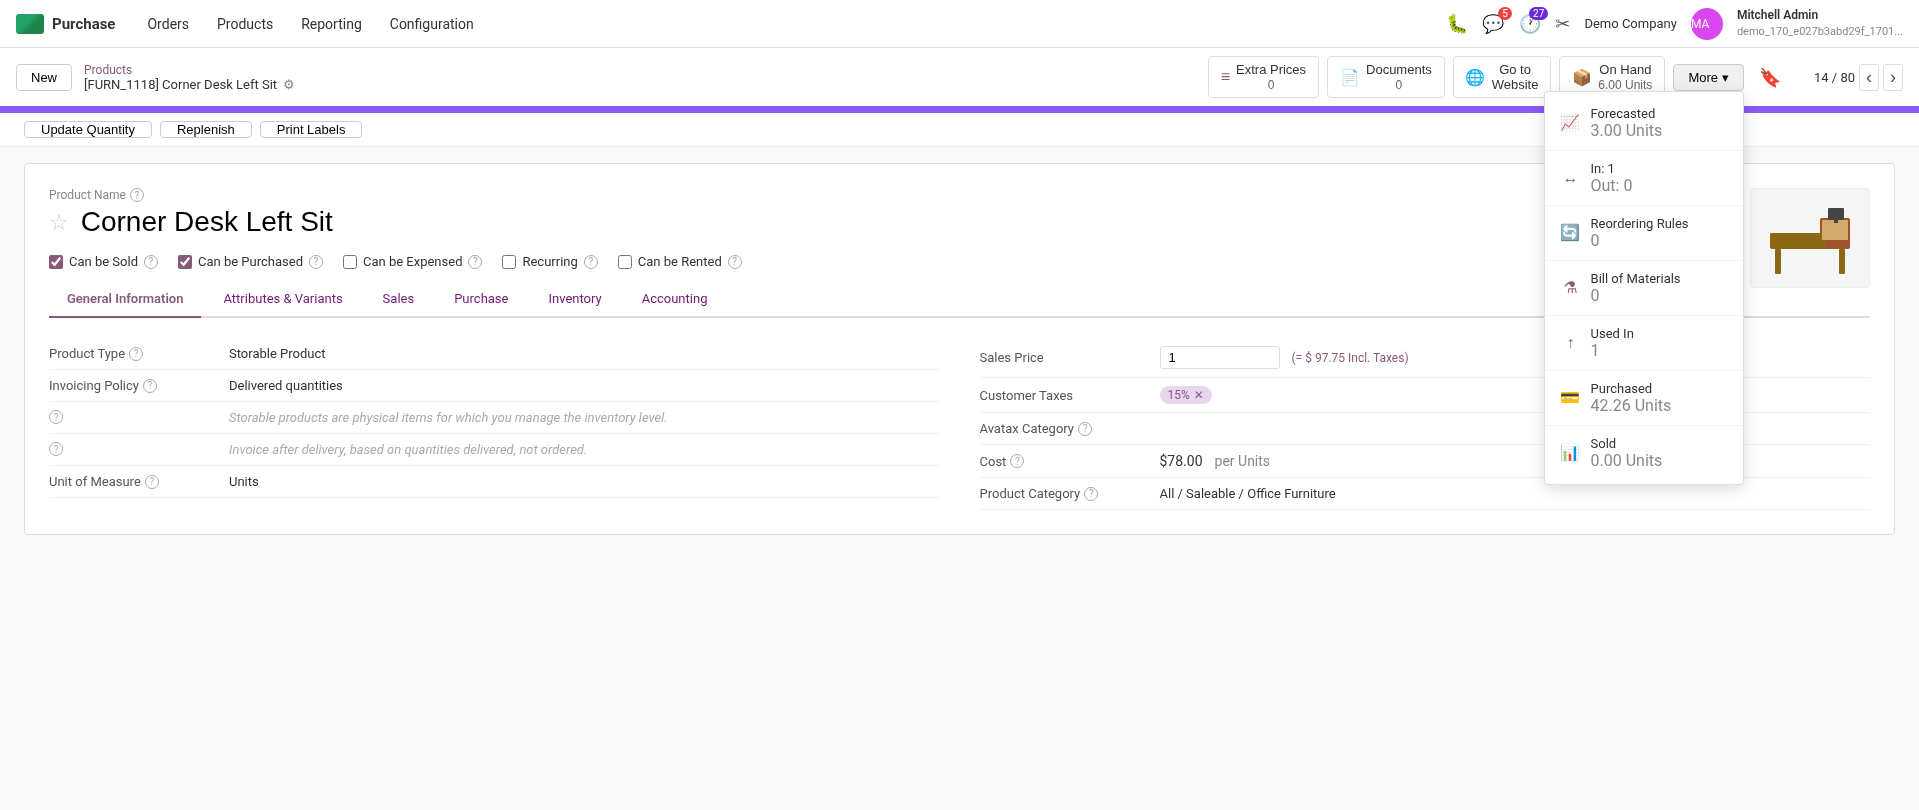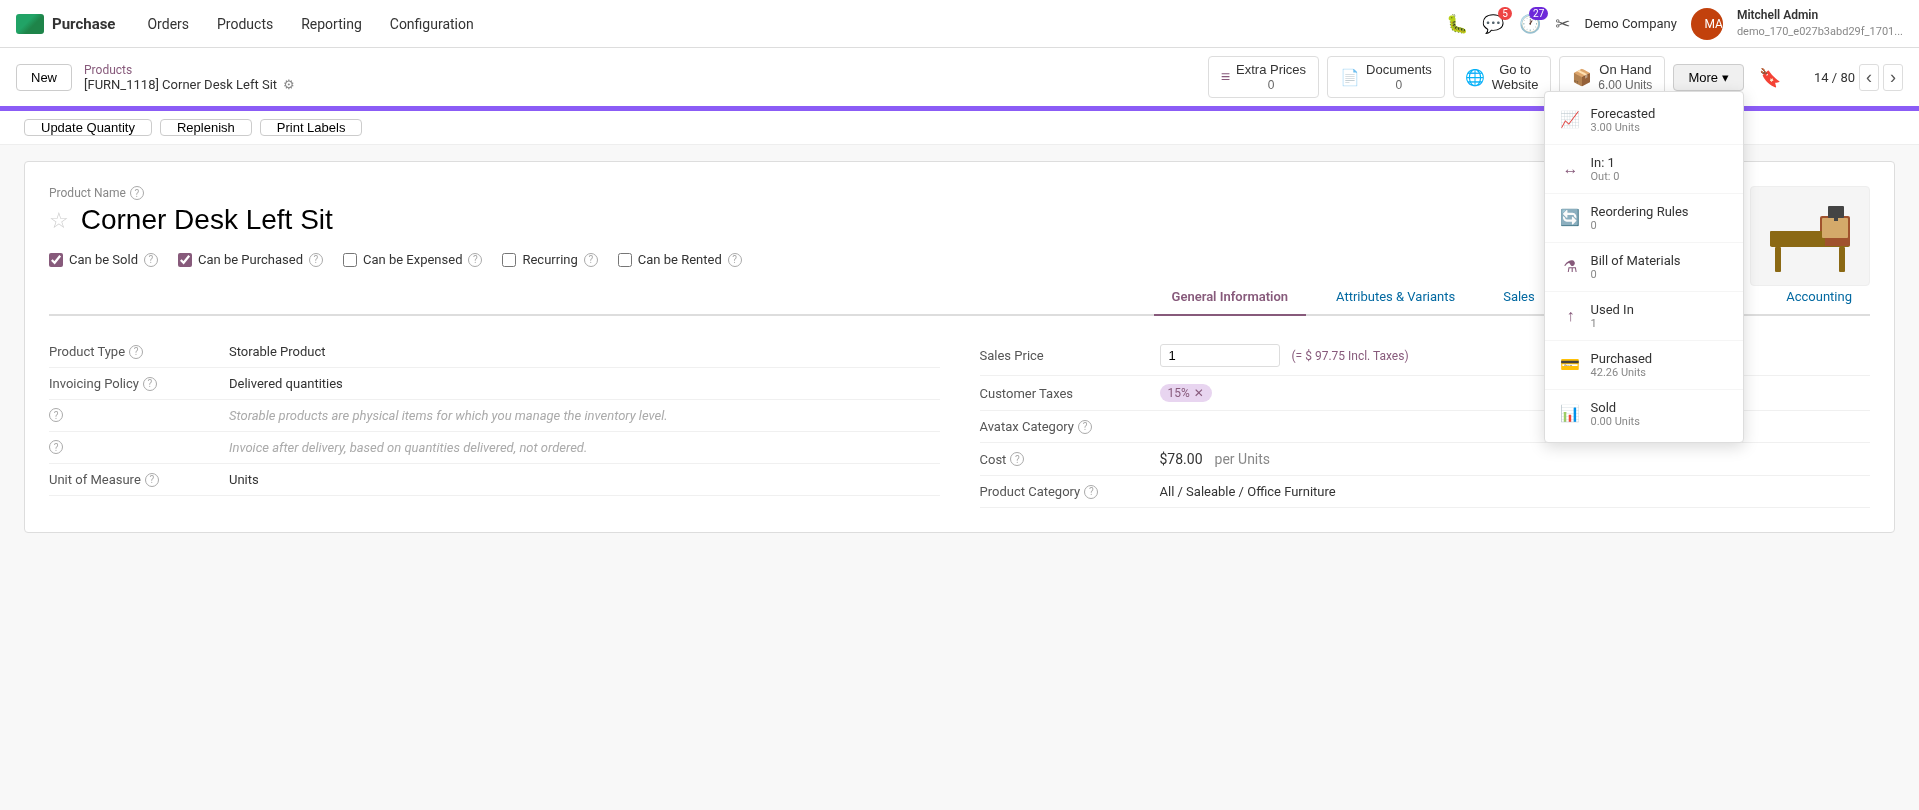--- a/index.html
+++ b/index.html
@@ -13,29 +13,29 @@
     .topnav-logo { display: flex; align-items: center; gap: 8px; font-weight: 700; font-size: 15px; }
     .logo-box { width: 28px; height: 20px; background: linear-gradient(135deg, #21a366 40%, #1e8449 60%); border-radius: 3px; }
     .topnav-menu { display: flex; gap: 4px; }
     .topnav-menu-item { padding: 6px 12px; border-radius: 4px; cursor: pointer; font-size: 14px; }
     .topnav-spacer { flex: 1; }
     .topnav-icons { display: flex; align-items: center; gap: 14px; }
     .icon-btn { position: relative; cursor: pointer; color: #555; font-size: 18px; }
     .badge { position: absolute; top: -6px; right: -7px; background: #e44; color: white; border-radius: 10px; font-size: 10px; padding: 1px 4px; }
     .badge-yellow { background: #6d28d9; }
     .company-area { display: flex; align-items: center; gap: 8px; font-size: 13px; }
-    .avatar { width: 32px; height: 32px; border-radius: 50%; background: #c2410c; display: flex; align-items: center; justify-content: flex-end; color: white; font-size: 12px; overflow: hidden; }
+    .avatar { width: 32px; height: 32px; border-radius: 50%; background: #d946ef; display: flex; align-items: center; justify-content: flex-start; color: white; font-size: 12px; overflow: hidden; }
     .user-info { font-size: 12px; line-height: 1.4; }
     .user-info .name { font-weight: 600; }
     .user-info .sub { color: #888; font-size: 11px; }
 
     
     .actionbar {
       display: flex; align-items: center; background: white; padding: 8px 16px;
-      border-bottom: 5px solid #8b5cf6; gap: 12px;
+      border-bottom: 7px solid #8b5cf6; gap: 12px;
     }
     .new-btn {
       border: 1px solid #ccc; background: white; padding: 5px 14px;
       border-radius: 4px; cursor: pointer; font-size: 13px; font-weight: 500;
     }
     .breadcrumb { display: flex; flex-direction: column; }
     .breadcrumb-parent { color: #875a7b; font-size: 12px; cursor: pointer; }
     .breadcrumb-current { font-size: 13px; display: flex; align-items: center; gap: 6px; }
     .breadcrumb-current .gear { color: #888; cursor: pointer; }
     .ab-spacer { flex: 1; }
@@ -76,24 +76,24 @@
     .star-btn { font-size: 22px; color: #ccc; cursor: pointer; margin-top: 4px; }
     .product-name-input { font-size: 28px; font-weight: 500; border: none; outline: none; flex: 1; }
     .product-name-label { font-size: 12px; color: #888; margin-bottom: 4px; display: flex; align-items: center; gap: 4px; }
     .help-icon { display: inline-flex; align-items: center; justify-content: center; width: 14px; height: 14px; border-radius: 50%; border: 1px solid #aaa; color: #aaa; font-size: 10px; cursor: pointer; }
 
     .checkboxes { display: flex; gap: 20px; margin-bottom: 12px; flex-wrap: wrap; }
     .checkbox-item { display: flex; align-items: center; gap: 6px; font-size: 13px; }
     .checkbox-item input[type=checkbox] { accent-color: #875a7b; width: 14px; height: 14px; }
 
     
-    .tabs { border-bottom: 2px solid #ddd; display: flex; gap: 12px; margin-bottom: 20px; justify-content: flex-end; }
+    .tabs { border-bottom: 2px solid #ddd; display: flex; gap: 4px; margin-bottom: 20px; }
     .tab {
       padding: 10px 18px; cursor: pointer; font-size: 13px; border-bottom: 2px solid transparent;
-      margin-bottom: -2px; color: #0369a1;
+      margin-bottom: -2px; color: #701a75;
     }
     .tab.active { border-bottom-color: #875a7b; color: #875a7b; font-weight: 600; }
 
     
     .form-grid { display: grid; grid-template-columns: 1fr 1fr; gap: 0 40px; }
     .form-field { display: flex; align-items: flex-start; padding: 8px 0; border-bottom: 1px solid #f0f0f0; }
     .field-label { width: 180px; font-size: 13px; color: #555; display: flex; align-items: center; gap: 4px; flex-shrink: 0; }
     .field-value { flex: 1; font-size: 13px; color: #333; }
     .field-value.italic { color: #aaa; font-style: italic; }
 
@@ -108,21 +108,21 @@
       border: 1px solid #ddd; border-radius: 4px; box-shadow: 0 4px 16px rgba(0,0,0,0.15);
       z-index: 200; min-width: 200px; padding: 4px 0;
     }
     .dropdown-item {
       display: flex; align-items: center; gap: 10px; padding: 10px 16px;
       cursor: pointer; font-size: 13px; border-bottom: 1px solid #f5f5f5;
     }
     .dropdown-item:last-child { border-bottom: none; }
     .dropdown-item .di-icon { color: #875a7b; font-size: 16px; width: 20px; text-align: center; }
     .di-text { display: flex; flex-direction: column; }
-    .di-sub { color: #888; font-size: 11px; }
+    .di-sub { color: #888; font-size: 16px; }
     .sales-price-input { border: 1px solid #ddd; border-radius: 3px; padding: 3px 8px; font-size: 13px; width: 120px; }
     .incl-taxes { color: #875a7b; font-size: 12px; cursor: pointer; }
 
     .tax-badge {
       display: inline-flex; align-items: center; background: #e8d5f0; color: #875a7b;
       border-radius: 12px; padding: 2px 8px; font-size: 12px; gap: 4px;
     }
     .tax-badge .remove { cursor: pointer; color: #875a7b; }
   </style>
 </head>

